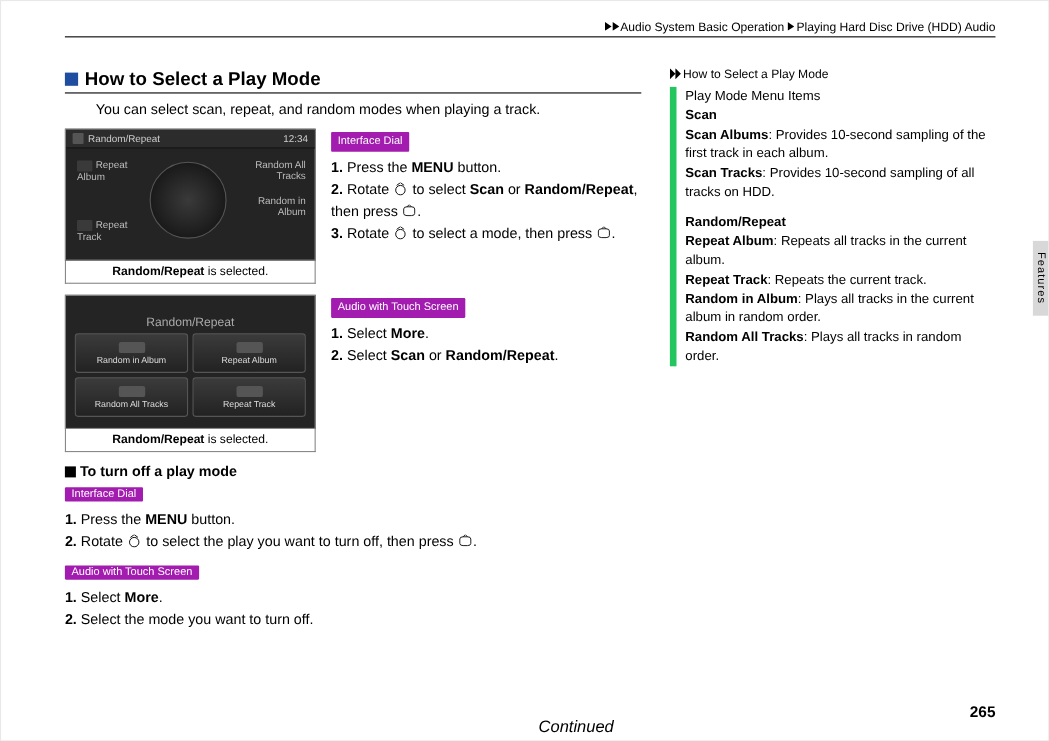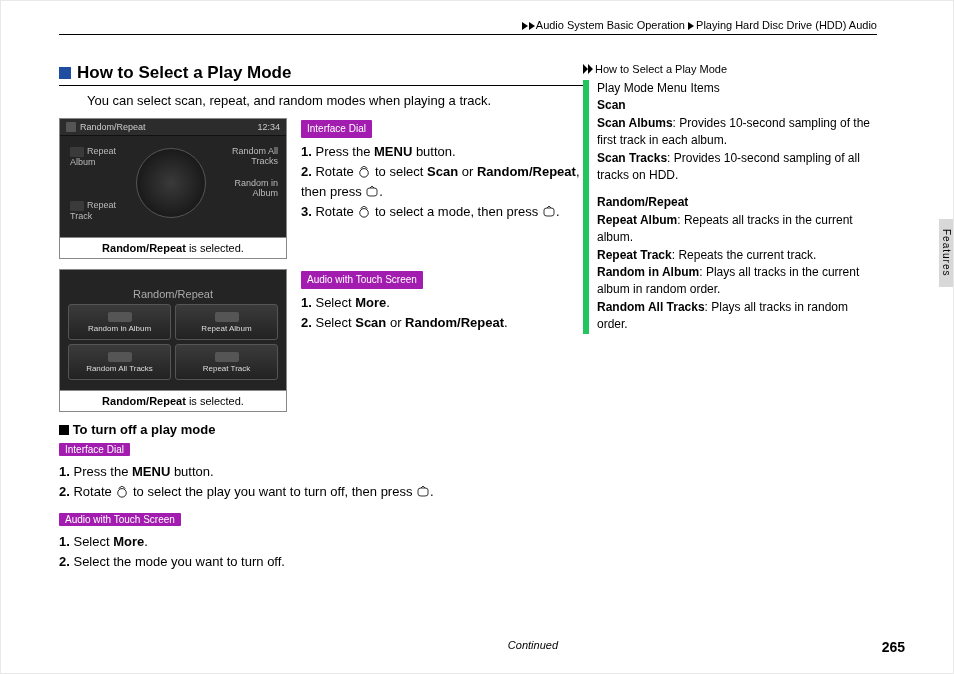--- a/index.html
+++ b/index.html
@@ -1,20 +1,20 @@
 <!DOCTYPE html>
 <html><head>
 <meta charset="utf-8">
 <style>
   * { box-sizing: border-box; margin: 0; padding: 0; }
   body { font-family: Arial, Helvetica, sans-serif; font-size: 13px; color: #000; background: #fff; }
-  .page { width: 954px; height: 674px; position: relative; padding: 18px 76px 18px 58px; border: 1px solid #e8e8e8; }
+  .page { width: 954px; height: 674px; position: relative; padding: 18px 48px 18px 58px; border: 1px solid #e8e8e8; }
   .header-bar { text-align: right; font-size: 11px; padding-bottom: 2px; border-bottom: 1px solid #000; margin-bottom: 28px; }
   .header-bar .arrow { display: inline-block; vertical-align: middle; }
-  .content-row { display: flex; }
+  .content-row { display: flex; gap: 26px; }
   .main-col { width: 524px; }
   .side-col { flex: 1; position: relative; }
   .section-title-row { display: flex; align-items: center; gap: 6px; border-bottom: 1px solid #000; padding-bottom: 2px; margin-bottom: 6px; }
   .sq-marker { width: 12px; height: 12px; background: #1f4ea1; display: inline-block; }
   .section-title { font-size: 17px; font-weight: bold; }
   .intro { margin-bottom: 8px; line-height: 1.4; margin-left: 28px; }
   .row-block { display: flex; gap: 14px; margin-bottom: 10px; }
   .img-box { width: 228px; }
   .shot { width: 228px; border: 1px solid #888; background: #242424; color: #ccc; font-size: 9px; position: relative; }
   .shot1 { height: 120px; }
@@ -43,21 +43,21 @@
   .dial-icon svg, .enter-icon svg { width: 100%; height: 100%; }
   .sq-black { display: inline-block; width: 10px; height: 10px; background: #000; vertical-align: -1px; }
   .sub-head { font-weight: bold; margin-top: 8px; margin-bottom: 4px; }
   .side-head { font-size: 11px; margin-bottom: 4px; }
   .side-head .chev { display: inline-block; vertical-align: -1px; }
   .side-panel { border-left: 6px solid #22c55e; padding-left: 8px; font-size: 12px; line-height: 1.45; }
   .side-panel p { margin-bottom: 10px; }
   .vtab { position: absolute; right: 0; top: 218px; width: 14px; height: 68px; background: #d8d8d8; display: flex; align-items: center; justify-content: center; }
   .vtab span { writing-mode: vertical-rl; font-size: 10px; letter-spacing: 1px; }
   .footer-right { position: absolute; bottom: 18px; right: 48px; font-size: 14px; font-weight: bold; }
-  .footer-cont { position: absolute; bottom: 22px; right: 395px; font-size: 11px; font-style: italic; }
+  .footer-cont { position: absolute; bottom: 4px; right: 395px; font-size: 15px; font-style: italic; }
   .offsteps { line-height: 1.55; margin-top: 2px; margin-bottom: 8px; }
 </style>
 </head>
 <body>
 
 <div class="page">
 
   <div class="header-bar">
     <span class="arrow"><svg width="14" height="8" viewBox="0 0 14 8">
           <path d="M0 0 L6 4 L0 8 Z M7 0 L13 4 L7 8 Z" fill="#000"></path>

